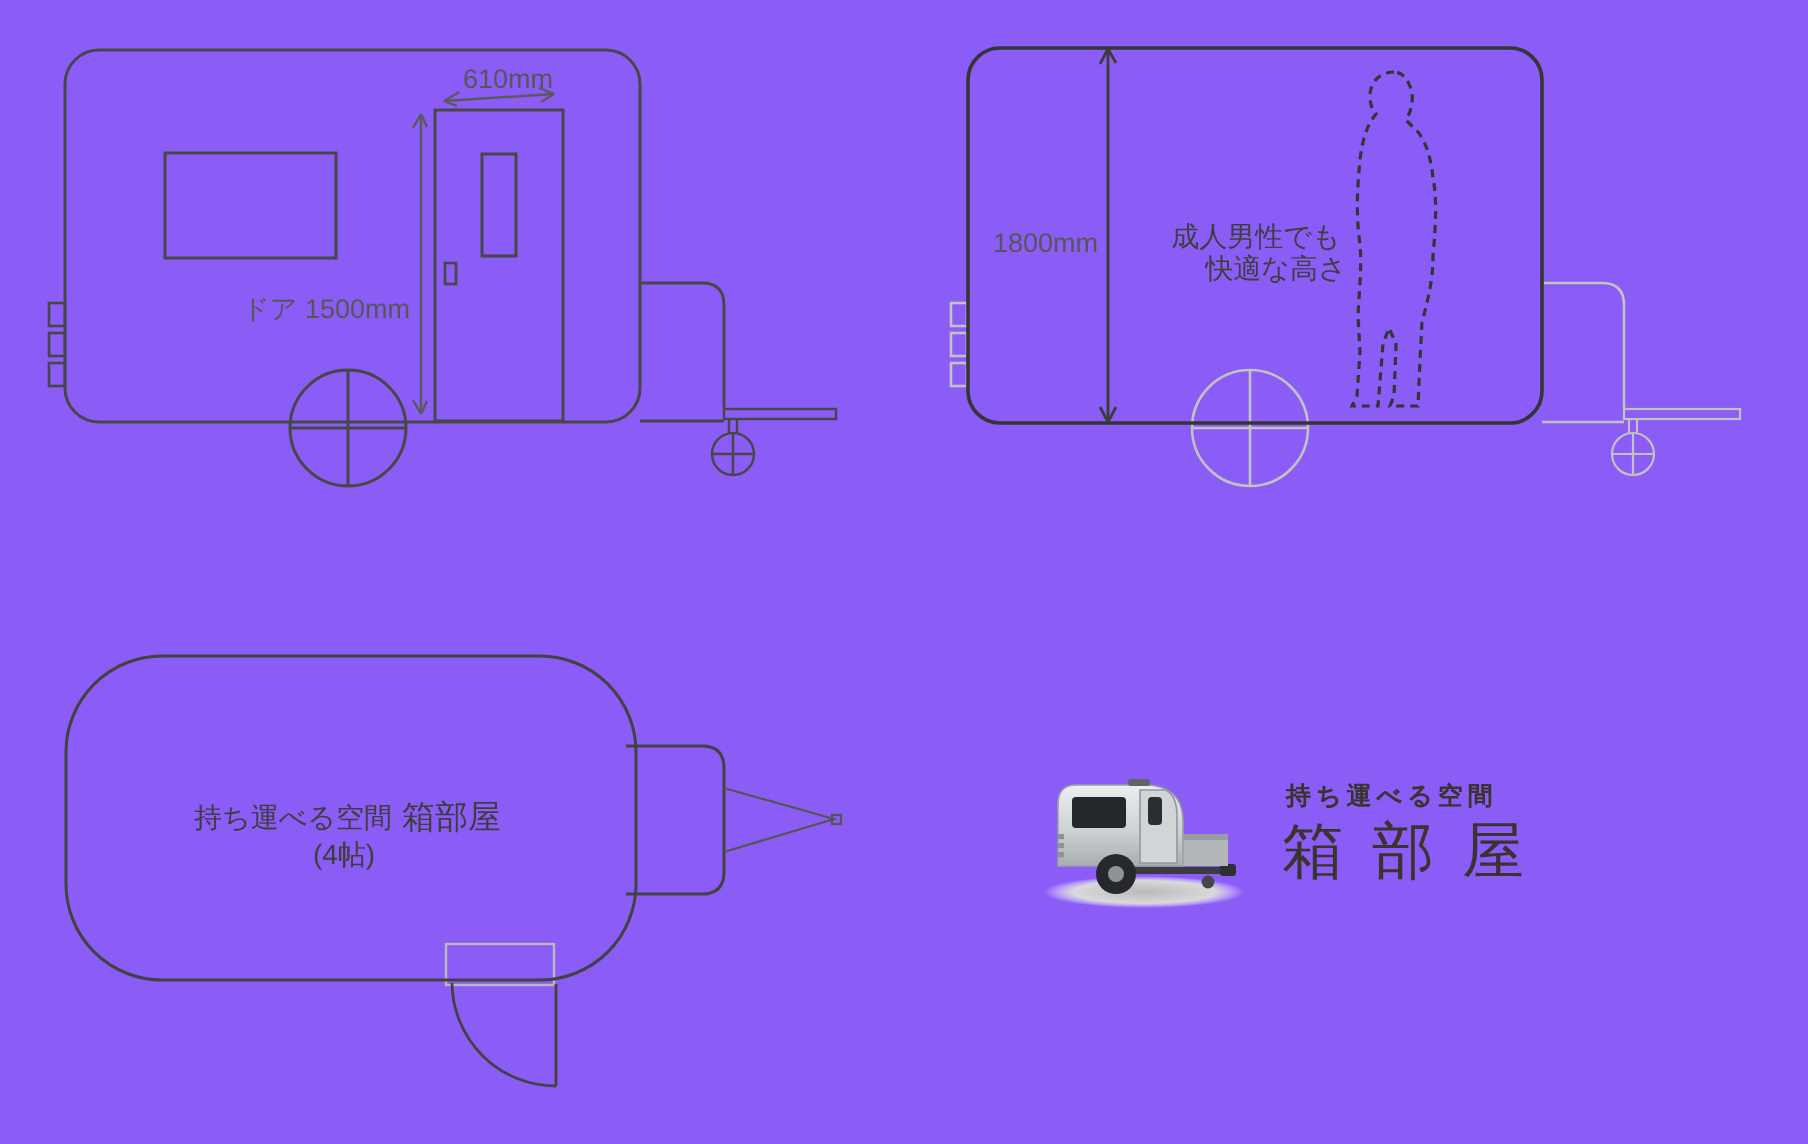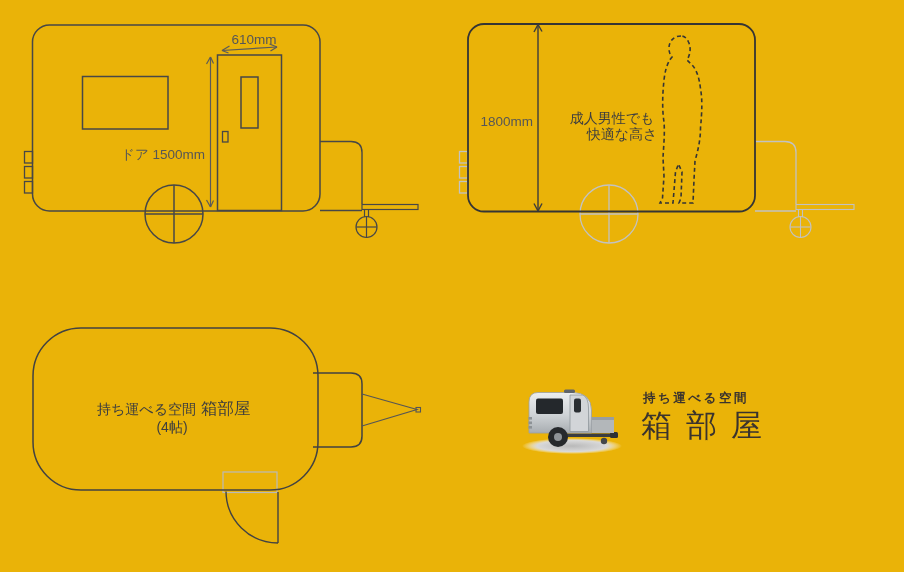--- a/index.html
+++ b/index.html
@@ -1,22 +1,22 @@
 <!DOCTYPE html>
 <html><head>
 <meta charset="utf-8">
 <style>
   html,body{margin:0;padding:0;background:#fff;}
   .canvas{
-    position:relative;width:904px;height:572px;background:#eab308;overflow:hidden;
+    position:relative;width:904px;height:572px;background:#8b5cf6;overflow:hidden;
     font-family:"Liberation Sans","DejaVu Sans",sans-serif;
   }
   .quad{position:absolute;width:452px;height:286px;}
   #q-tl{left:0;top:0;}
-  #q-tr{left:436px;top:0;text-align:center;}
+  #q-tr{left:452px;top:0;text-align:center;}
   #q-bl{left:0;top:286px;}
   #q-br{left:452px;top:286px;}
   svg{display:block;}
   svg text{font-family:"Liberation Sans","DejaVu Sans",sans-serif;}
   .dim-text{font-size:13.5px;fill:#565656;}
   .note-text{font-size:14px;fill:#3f3f3f;}
   .plan-text{fill:#3e3e3e;}
   .logo-tagline{font-size:12.5px;font-weight:bold;letter-spacing:2.5px;fill:#3a332e;}
   .logo-brand{font-size:31px;font-weight:300;letter-spacing:14px;fill:#3a332e;}
 </style>

